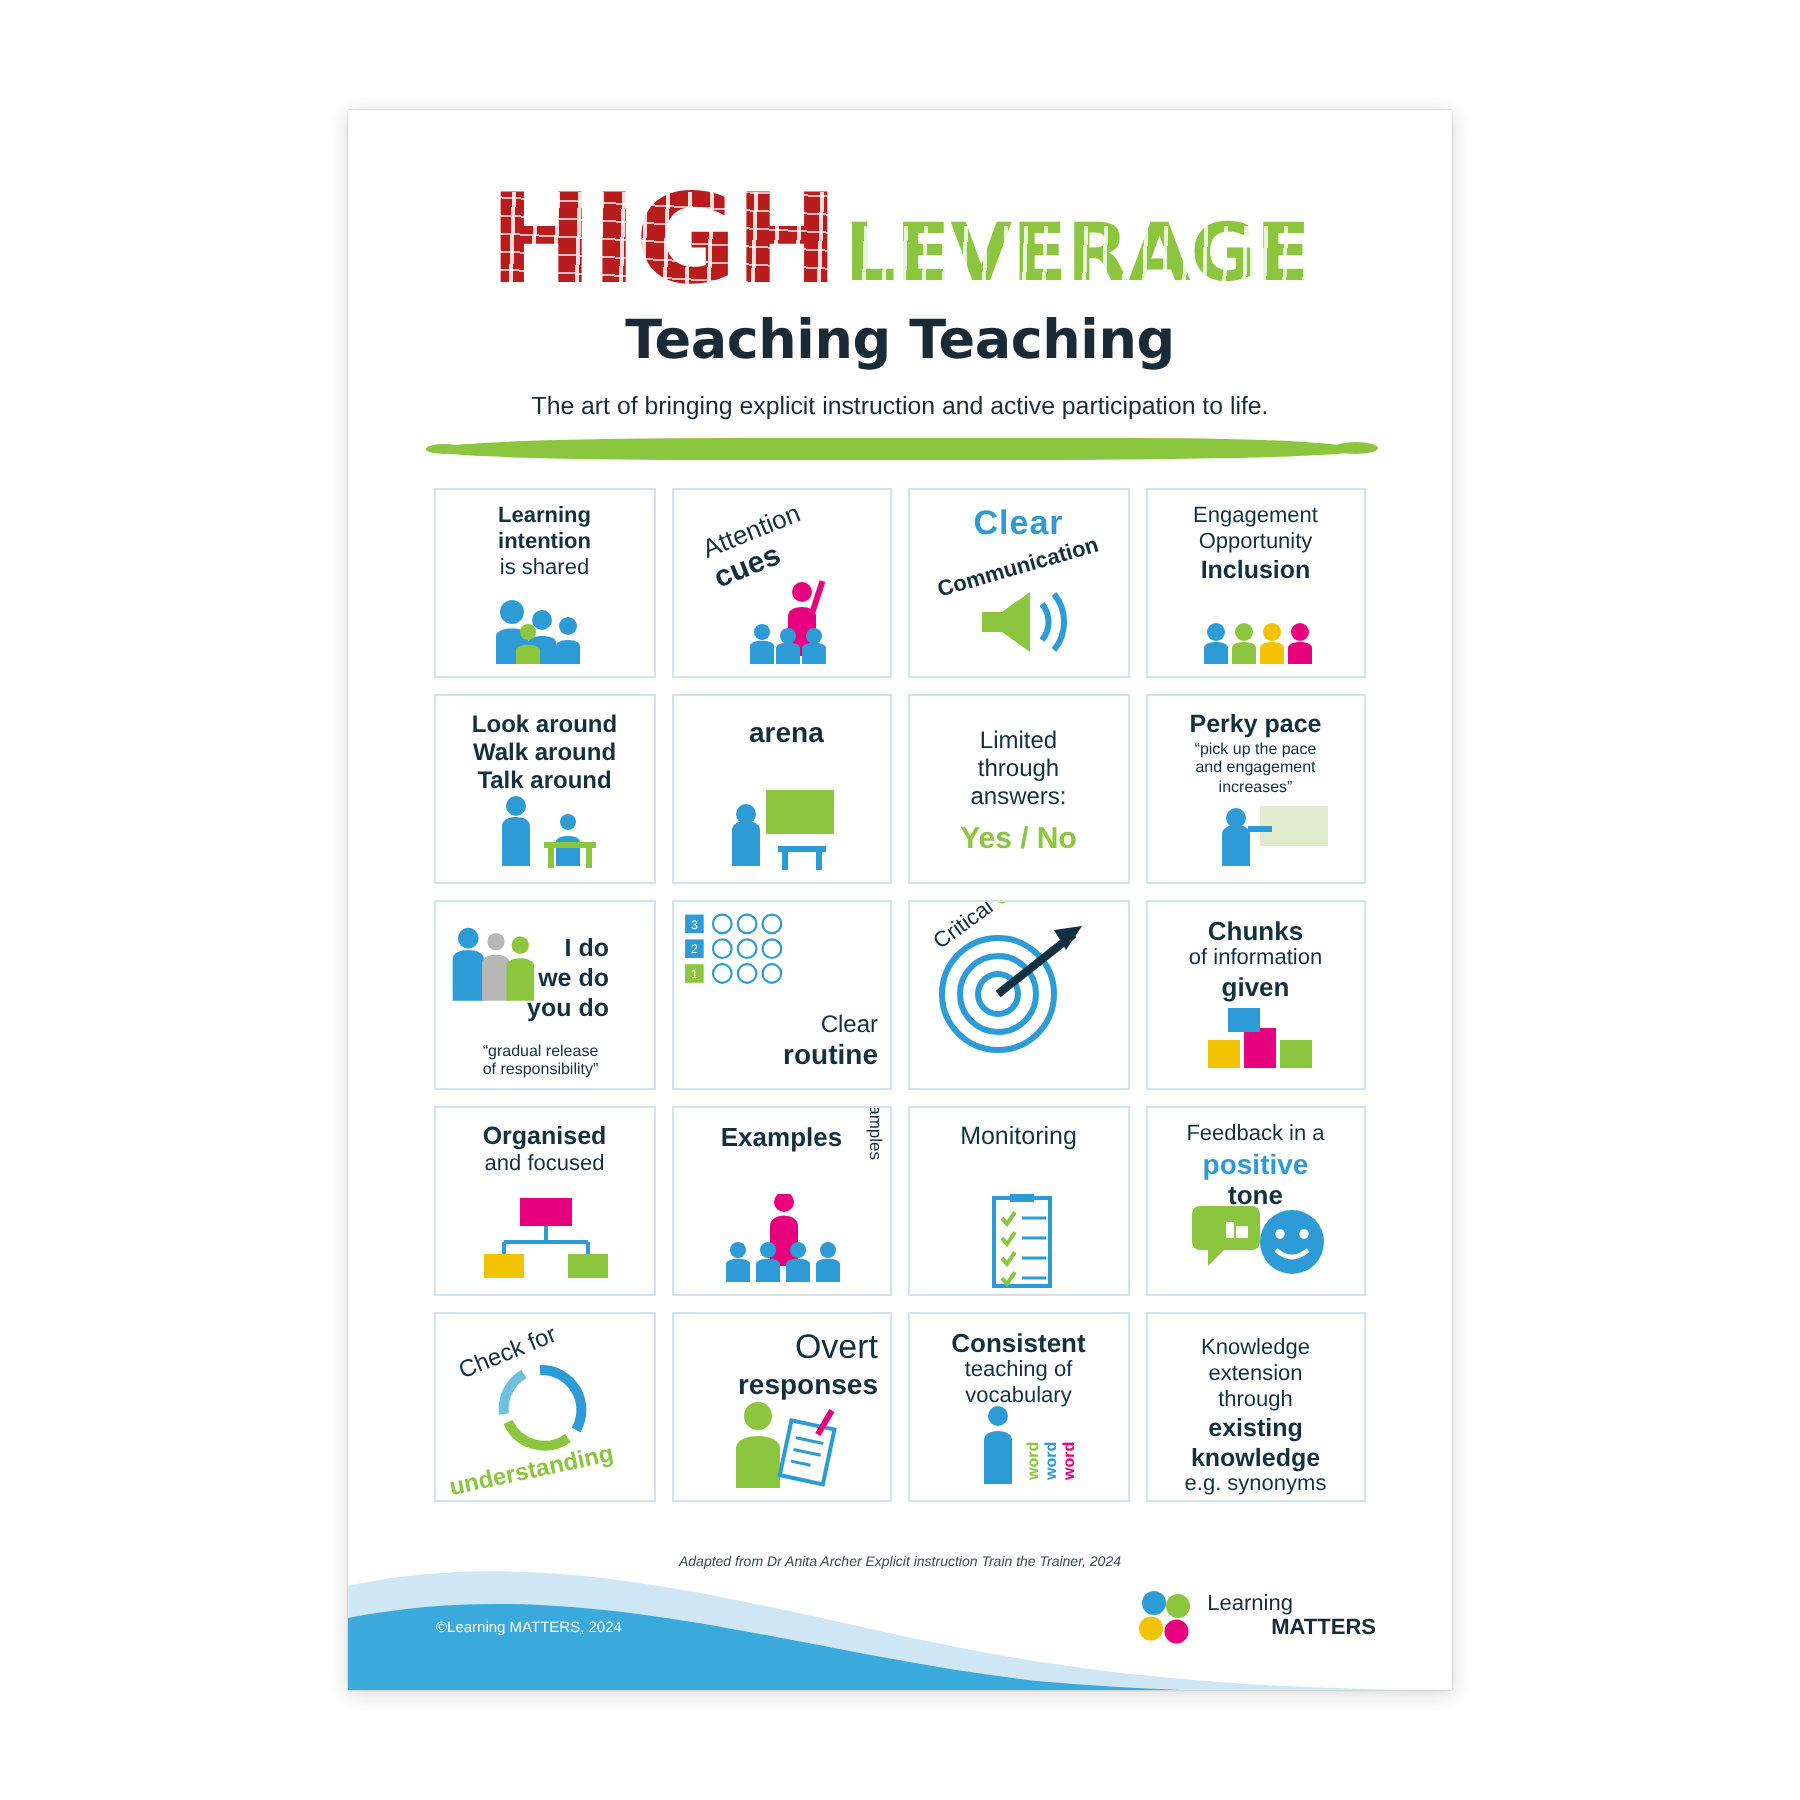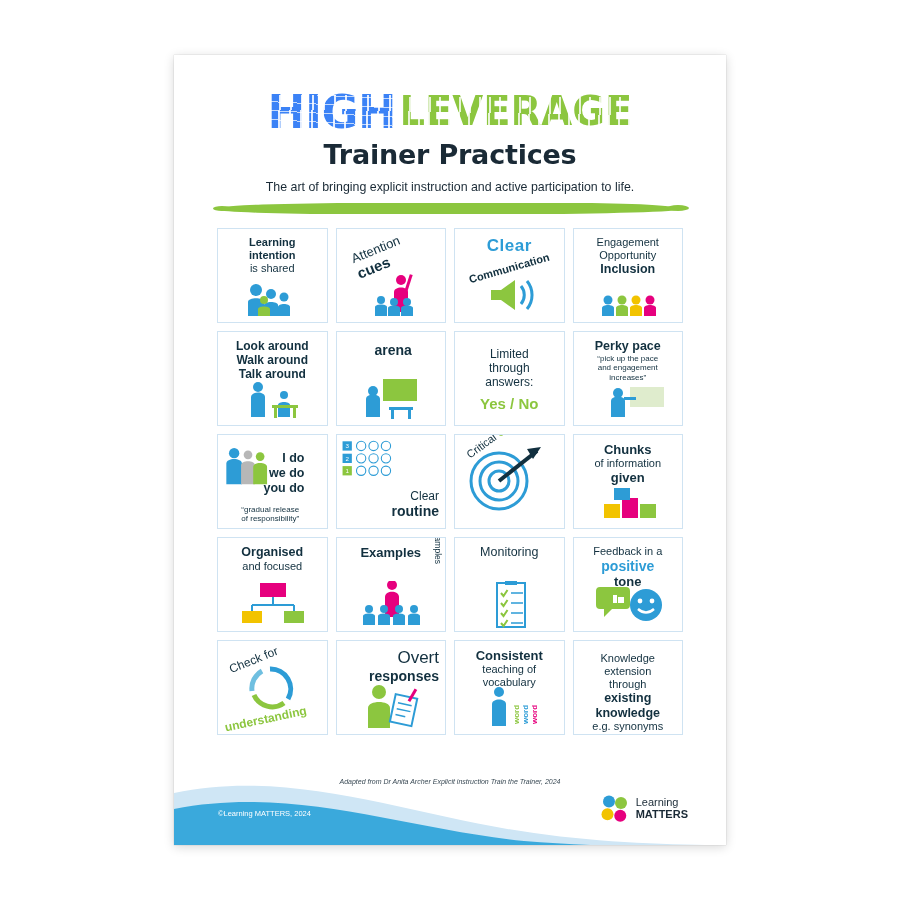--- a/index.html
+++ b/index.html
@@ -23,22 +23,22 @@
   }
 
   
   .header{padding:34px 40px 0 40px;text-align:center;}
   .title-row{
     display:flex;align-items:flex-end;justify-content:center;gap:4px;
     line-height:1;
   }
   .t-high{
     font-family:"DejaVu Sans",sans-serif;
-    font-weight:bold;font-size:46px;letter-spacing:-1px;
-    color:#3b82f6;
+    font-weight:bold;font-size:62px;letter-spacing:-1px;
+    color:#b91c1c;
     text-shadow:
       1px 0 0 rgba(255,255,255,.0);
     position:relative;
     text-align:right;
   }
   .t-high::after{
     content:"";position:absolute;left:0;top:12%;width:100%;height:76%;
     background:
       repeating-linear-gradient(92deg, rgba(255,255,255,.85) 0 2px, rgba(255,255,255,0) 2px 11px),
       repeating-linear-gradient(3deg, rgba(255,255,255,.7) 0 1px, rgba(255,255,255,0) 1px 9px);
@@ -113,34 +113,34 @@
   .wave{
     position:absolute;left:0;bottom:0;width:100%;height:86px;overflow:hidden;
   }
   .copyright{
     position:absolute;left:44px;bottom:27px;font-size:7.5px;color:#ffffff;
   }
   .logo{
     position:absolute;right:38px;bottom:21px;display:flex;align-items:center;gap:6px;
   }
   .logo-txt{font-size:11px;color:#1a2a36;line-height:1.05;}
-  .logo-txt .l2{font-weight:bold;}
+  .logo-txt .l2{font-weight:bold;margin-left:32px;}
 </style>
 </head>
 <body>
 
 <div class="stage">
   <div class="poster">
 
     <div class="header">
       <div class="title-row">
         <span class="t-high">HIGH</span>
         <span class="t-lev">LEVERAGE</span>
       </div>
-      <div class="t-sub">Trainer Practices</div>
+      <div class="t-sub">Teaching Teaching</div>
       <div class="tagline">The art of bringing explicit instruction and active participation to life.</div>
       <div class="brush"></div>
     </div>
 
     <div class="grid">
 
       <div class="cell">
         <div class="txt" style="text-align:center">
           <div class="b dark">Learning</div>
           <div class="b dark">intention</div>

